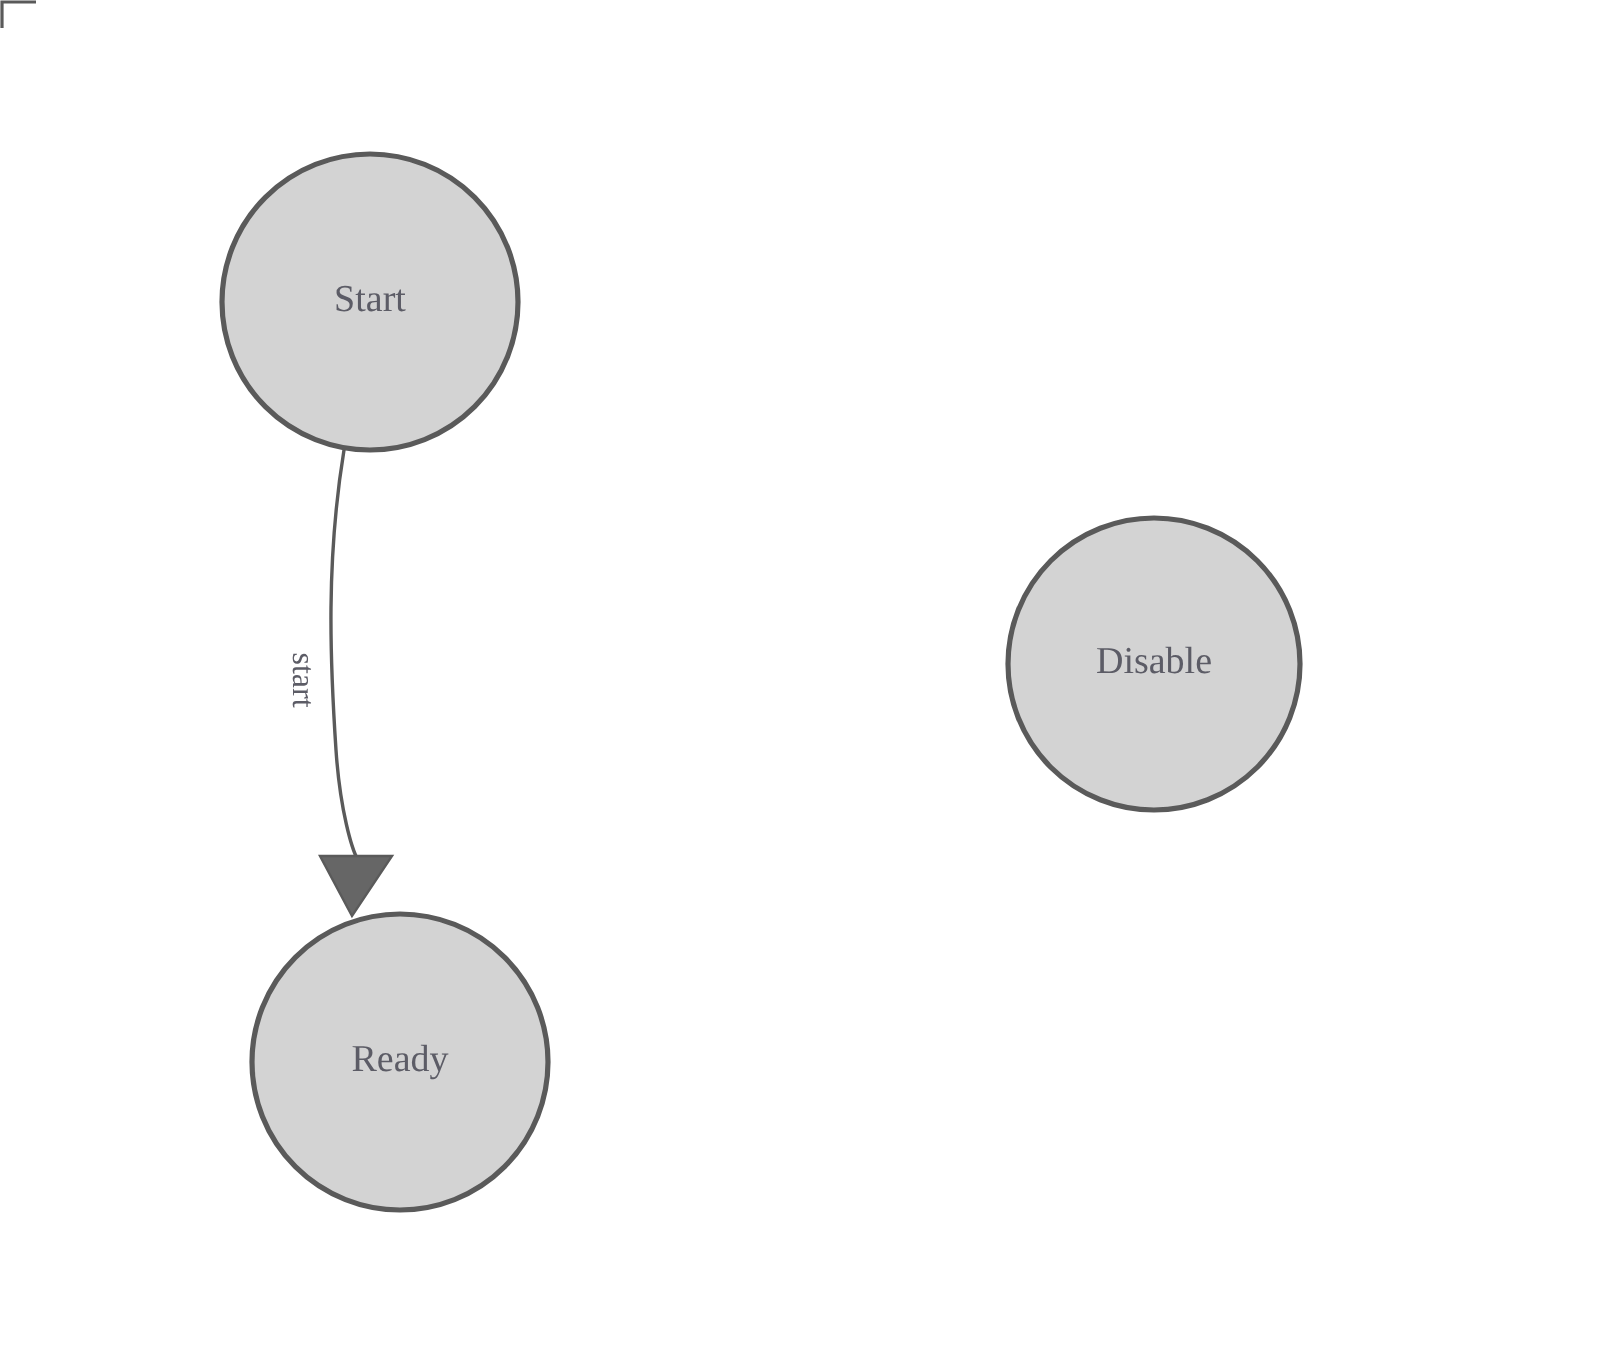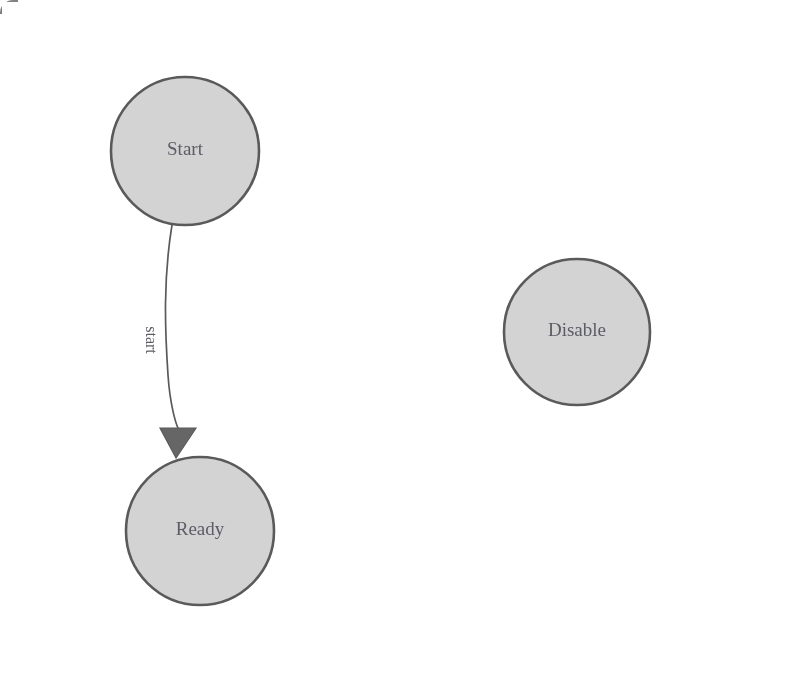--- a/index.html
+++ b/index.html
@@ -10,21 +10,20 @@
   }
   body {
     font-family: "Liberation Serif", "DejaVu Serif", serif;
   }
   #canvas {
     position: relative;
     width: 799px;
     height: 686px;
     background: #ffffff;
     overflow: hidden;
-    border-radius: 13px;
   }
   #diagram-svg {
     position: absolute;
     left: 0;
     top: 0;
     width: 799px;
     height: 686px;
     display: block;
   }
   .state-node-circle {

